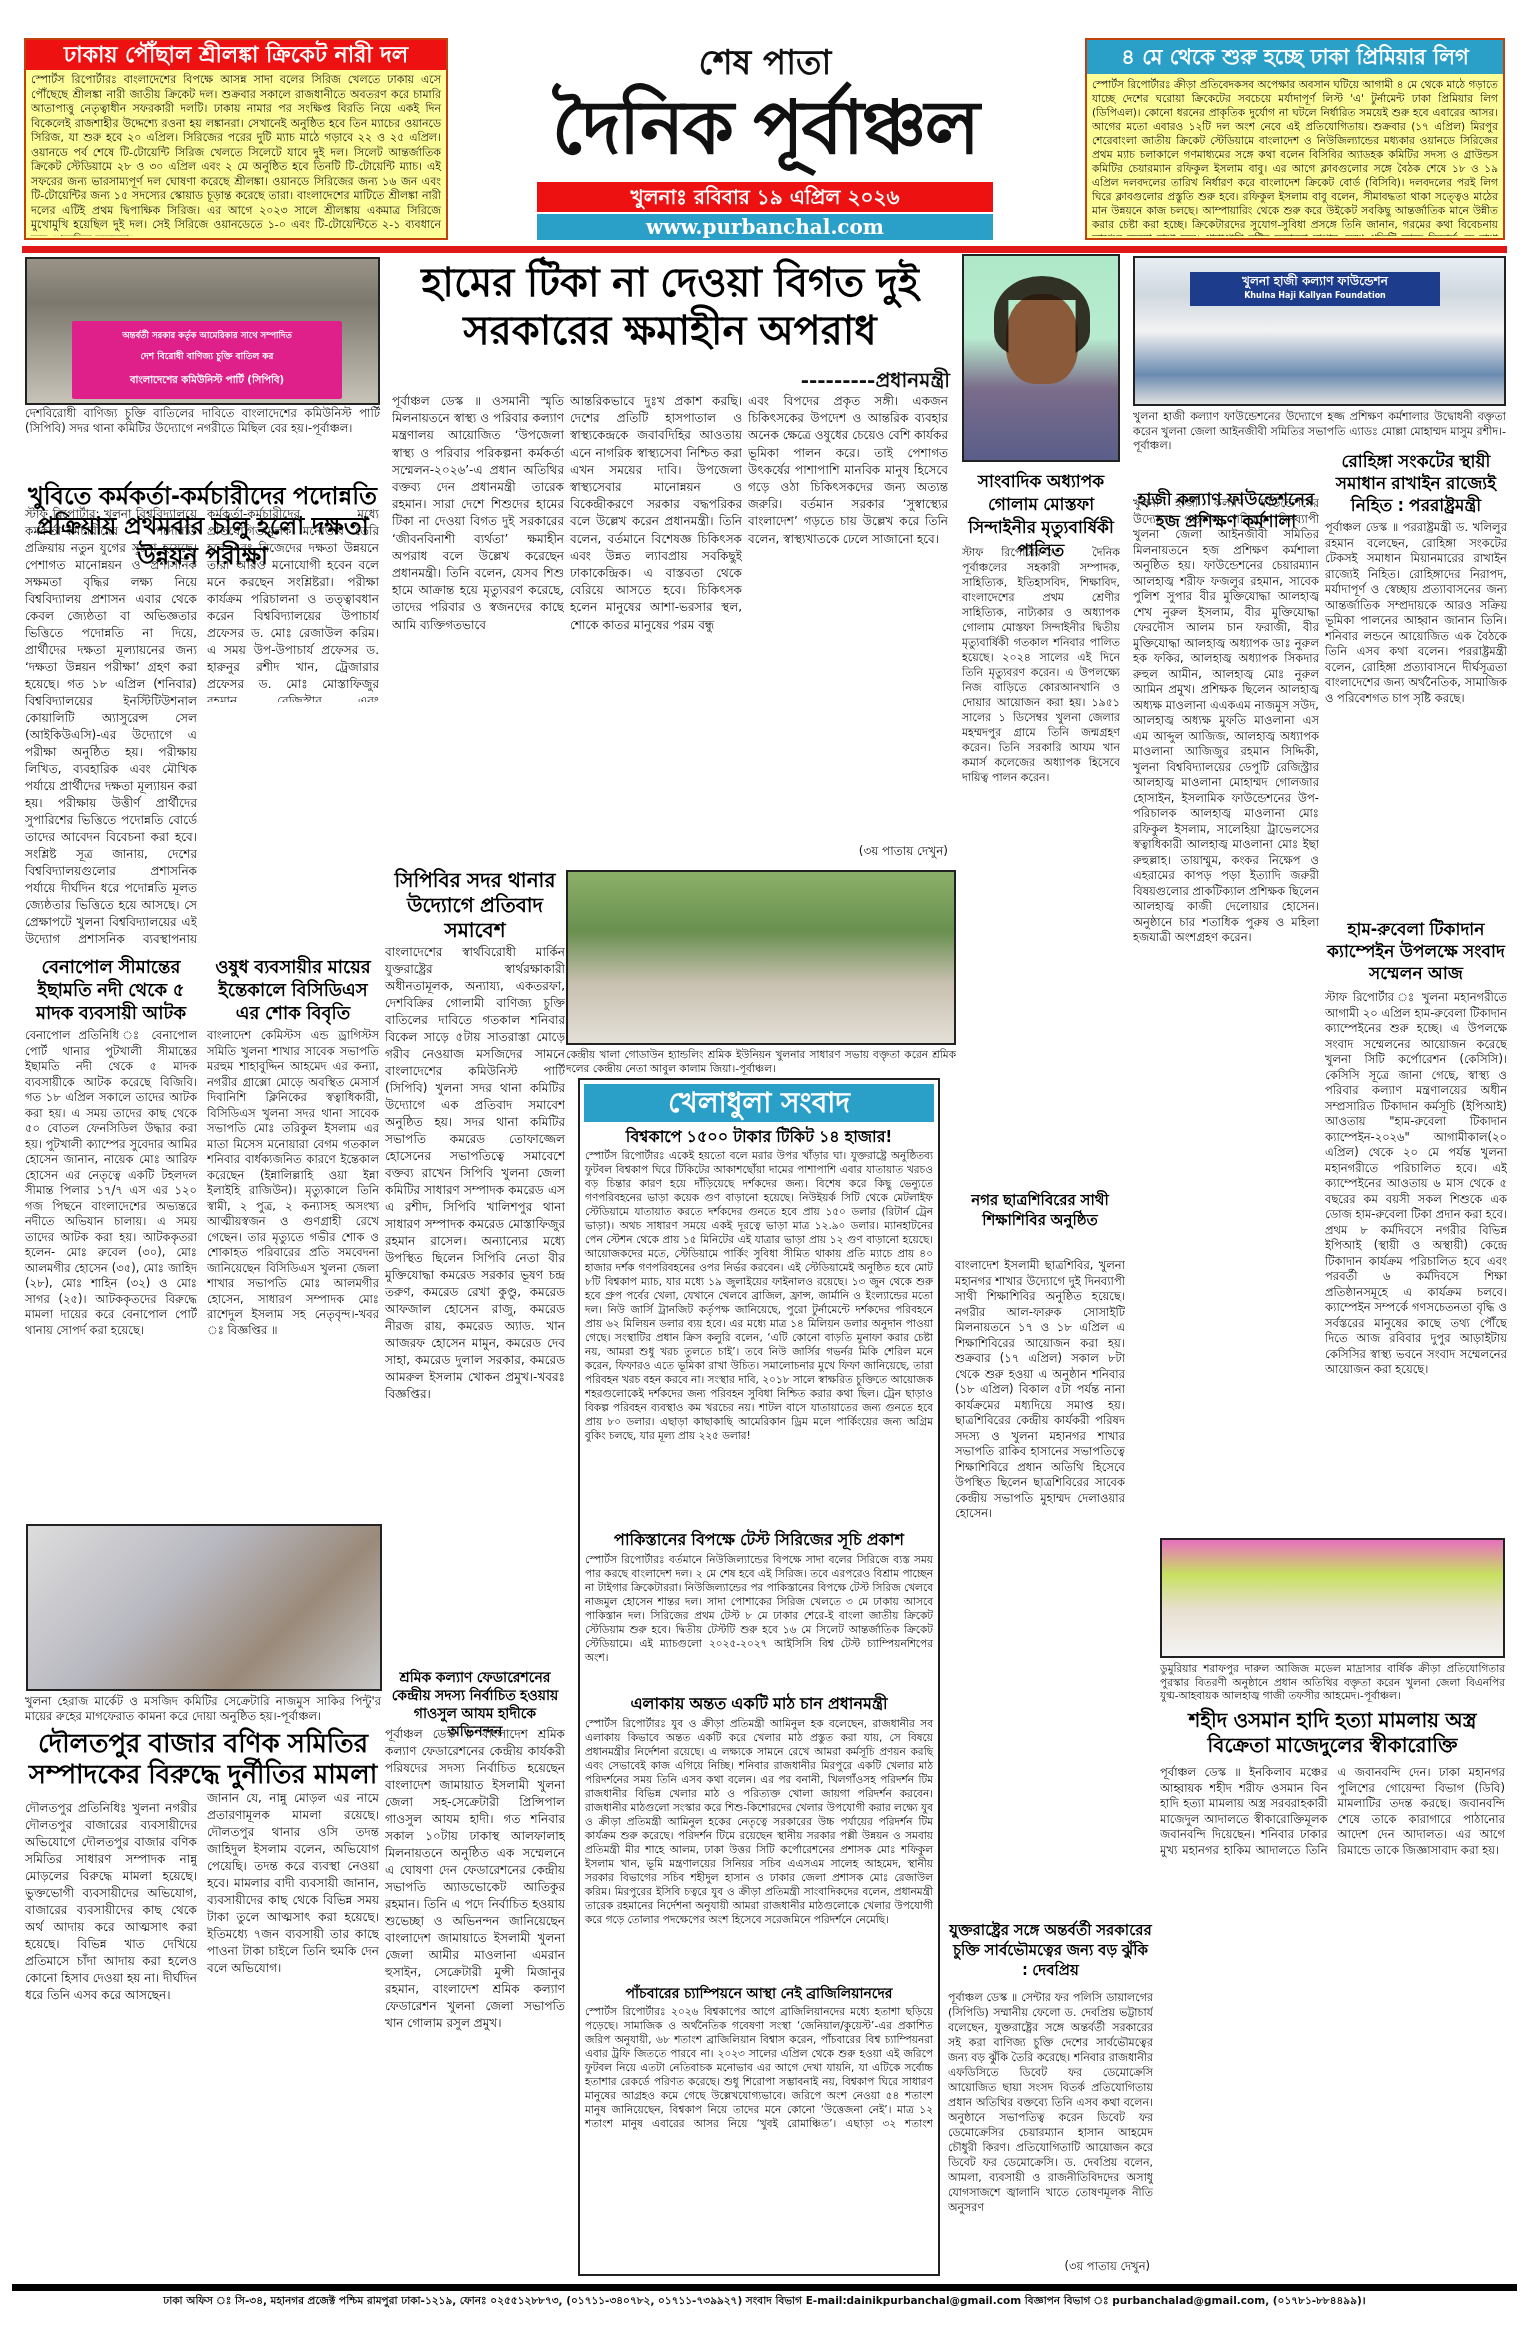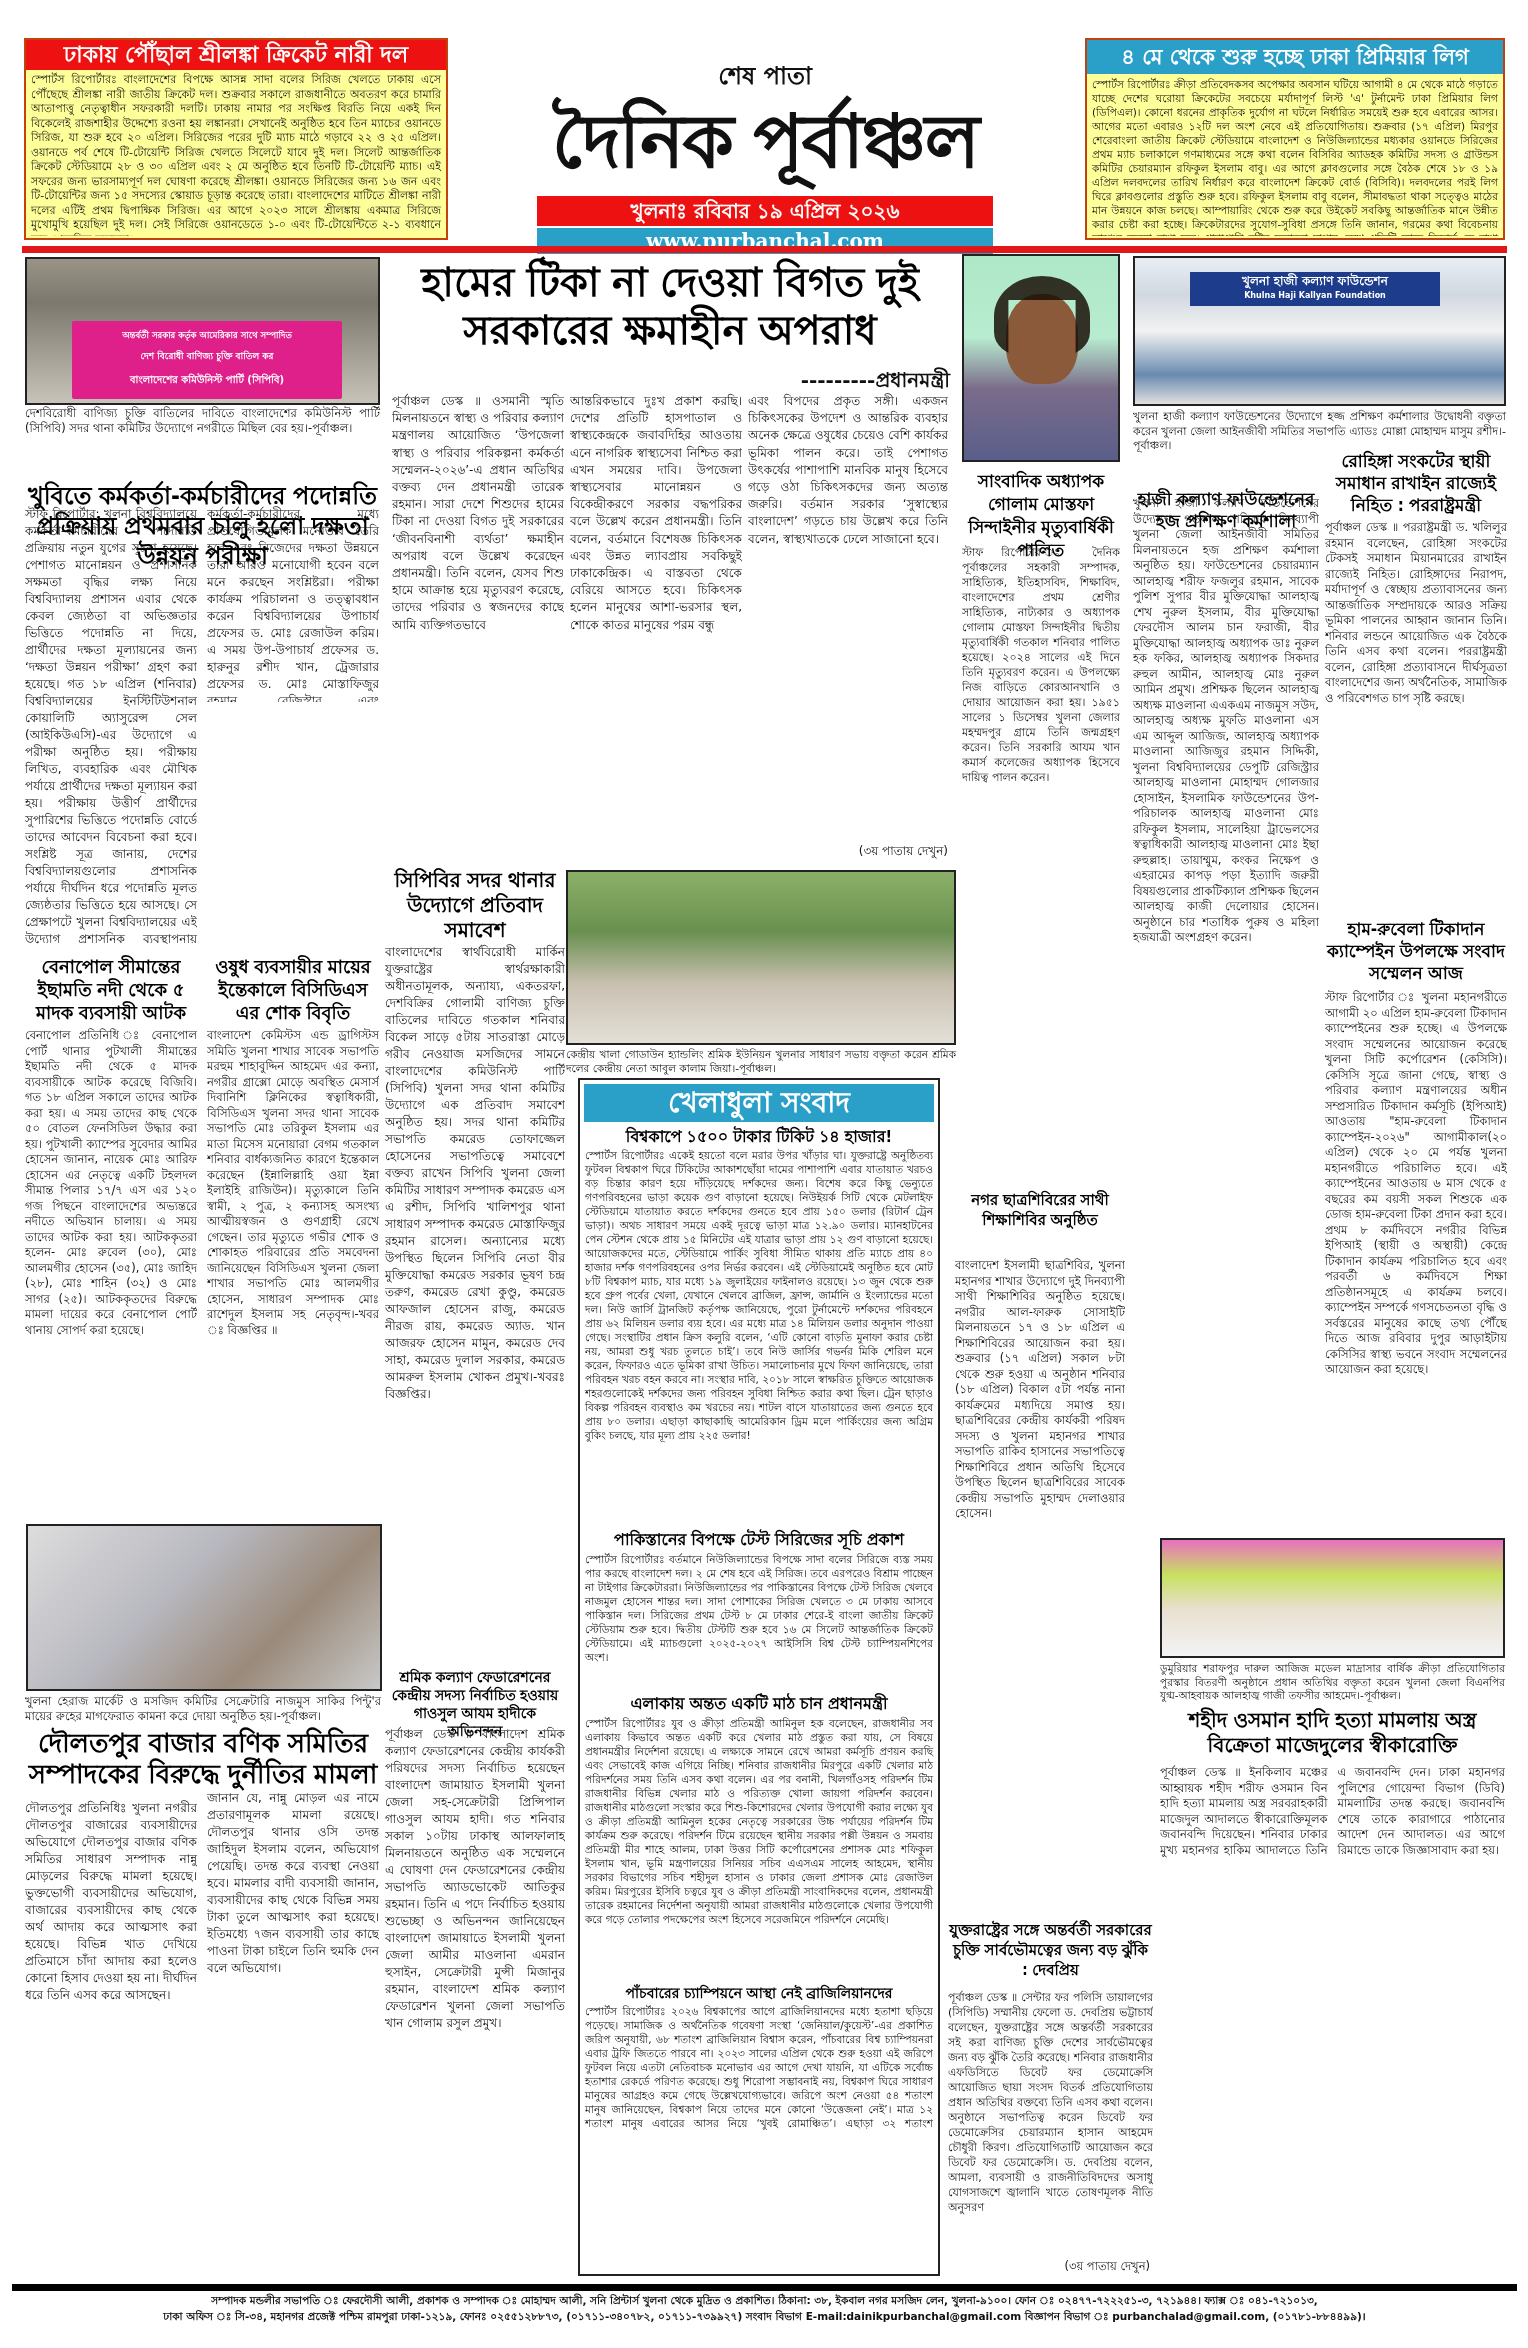--- a/index.html
+++ b/index.html
@@ -18,21 +18,21 @@
 </style>
 </head>
 <body>
 
 <div class="abs box-yellow" style="left:24px; top:38px; width:424px; height:202px;">
   <div class="red-bar" style="font-size:22px; line-height:30px; height:30px;">ঢাকায় পৌঁছাল শ্রীলঙ্কা ক্রিকেট নারী দল</div>
   <div class="txt-sm" style="padding:3px 5px; font-size:11px; line-height:14.5px; height:166px;">স্পোর্টস রিপোর্টারঃ বাংলাদেশের বিপক্ষে আসন্ন সাদা বলের সিরিজ খেলতে ঢাকায় এসে পৌঁছেছে শ্রীলঙ্কা নারী জাতীয় ক্রিকেট দল। শুক্রবার সকালে রাজধানীতে অবতরণ করে চামারি আতাপাত্তু নেতৃত্বাধীন সফরকারী দলটি। ঢাকায় নামার পর সংক্ষিপ্ত বিরতি নিয়ে একই দিন বিকেলেই রাজশাহীর উদ্দেশ্যে রওনা হয় লঙ্কানরা। সেখানেই অনুষ্ঠিত হবে তিন ম্যাচের ওয়ানডে সিরিজ, যা শুরু হবে ২০ এপ্রিল। সিরিজের পরের দুটি ম্যাচ মাঠে গড়াবে ২২ ও ২৫ এপ্রিল। ওয়ানডে পর্ব শেষে টি-টোয়েন্টি সিরিজ খেলতে সিলেটে যাবে দুই দল। সিলেট আন্তর্জাতিক ক্রিকেট স্টেডিয়ামে ২৮ ও ৩০ এপ্রিল এবং ২ মে অনুষ্ঠিত হবে তিনটি টি-টোয়েন্টি ম্যাচ। এই সফরের জন্য ভারসাম্যপূর্ণ দল ঘোষণা করেছে শ্রীলঙ্কা। ওয়ানডে সিরিজের জন্য ১৬ জন এবং টি-টোয়েন্টির জন্য ১৫ সদস্যের স্কোয়াড চূড়ান্ত করেছে তারা। বাংলাদেশের মাটিতে শ্রীলঙ্কা নারী দলের এটিই প্রথম দ্বিপাক্ষিক সিরিজ। এর আগে ২০২৩ সালে শ্রীলঙ্কায় একমাত্র সিরিজে মুখোমুখি হয়েছিল দুই দল। সেই সিরিজে ওয়ানডেতে ১-০ এবং টি-টোয়েন্টিতে ২-১ ব্যবধানে জয় পেয়েছিল লঙ্কানরা।</div>
 </div>
 
 <div class="abs" style="left:455px; top:30px; width:620px; height:210px; text-align:center;">
-  <div style="font-size:24px; font-weight:bold; line-height:44px; margin-top:24px;">শেষ পাতা</div>
+  <div style="font-size:34px; font-weight:bold; line-height:44px; margin-top:10px;">শেষ পাতা</div>
   <div style="font-size:74px; font-weight:900; line-height:86px; letter-spacing:-2px; font-family:'DejaVu Sans Condensed','DejaVu Sans',sans-serif;">দৈনিক পূর্বাঞ্চল</div>
   <div style="margin:12px auto 0; width:456px; height:30px; line-height:30px; background:#ee1111; color:#fff; font-size:20px; font-weight:bold;">খুলনাঃ রবিবার ১৯ এপ্রিল ২০২৬</div>
   <div style="margin:2px auto 0; width:456px; height:26px; line-height:26px; background:#2a9fc8; color:#fff; font-size:20px; font-weight:bold; font-family:'DejaVu Serif',serif;">www.purbanchal.com</div>
 </div>
 
 <div class="abs box-yellow" style="left:1085px; top:38px; width:420px; height:202px;">
   <div class="blue-bar" style="font-size:21px; line-height:34px; height:34px;">৪ মে থেকে শুরু হচ্ছে ঢাকা প্রিমিয়ার লিগ</div>
   <div class="txt-sm" style="padding:3px 5px; font-size:10.5px; line-height:14px; height:162px;">স্পোর্টস রিপোর্টারঃ ক্রীড়া প্রতিবেদকসব অপেক্ষার অবসান ঘটিয়ে আগামী ৪ মে থেকে মাঠে গড়াতে যাচ্ছে দেশের ঘরোয়া ক্রিকেটের সবচেয়ে মর্যাদাপূর্ণ লিস্ট 'এ' টুর্নামেন্ট ঢাকা প্রিমিয়ার লিগ (ডিপিএল)। কোনো ধরনের প্রাকৃতিক দুর্যোগ না ঘটলে নির্ধারিত সময়েই শুরু হবে এবারের আসর। আগের মতো এবারও ১২টি দল অংশ নেবে এই প্রতিযোগিতায়। শুক্রবার (১৭ এপ্রিল) মিরপুর শেরেবাংলা জাতীয় ক্রিকেট স্টেডিয়ামে বাংলাদেশ ও নিউজিল্যান্ডের মধ্যকার ওয়ানডে সিরিজের প্রথম ম্যাচ চলাকালে গণমাধ্যমের সঙ্গে কথা বলেন বিসিবির অ্যাডহক কমিটির সদস্য ও গ্রাউন্ডস কমিটির চেয়ারম্যান রফিকুল ইসলাম বাবু। এর আগে ক্লাবগুলোর সঙ্গে বৈঠক শেষে ১৮ ও ১৯ এপ্রিল দলবদলের তারিখ নির্ধারণ করে বাংলাদেশ ক্রিকেট বোর্ড (বিসিবি)। দলবদলের পরই লিগ ঘিরে ক্লাবগুলোর প্রস্তুতি শুরু হবে। রফিকুল ইসলাম বাবু বলেন, সীমাবদ্ধতা থাকা সত্ত্বেও মাঠের মান উন্নয়নে কাজ চলছে। আম্পায়ারিং থেকে শুরু করে উইকেট সবকিছু আন্তর্জাতিক মানে উন্নীত করার চেষ্টা করা হচ্ছে। ক্রিকেটারদের সুযোগ-সুবিধা প্রসঙ্গে তিনি জানান, গরমের কথা বিবেচনায় লাঞ্চের ব্যবস্থা রাখা হবে। পাশাপাশি বৃষ্টির সম্ভাবনা মাথায় রেখে প্রতিটি ম্যাচে রিজার্ভ ডে রাখা হয়েছে।</div>
 </div>
 
@@ -127,15 +127,14 @@
 
 <div class="abs hl" style="left:1160px; top:1708px; width:345px; font-size:20px; line-height:25px;">শহীদ ওসমান হাদি হত্যা মামলায় অস্ত্র বিক্রেতা মাজেদুলের স্বীকারোক্তি</div>
 <div class="abs txt" style="left:1160px; top:1765px; width:345px; height:505px; font-size:11.5px; line-height:15.5px; column-count:2; column-gap:10px;">পূর্বাঞ্চল ডেস্ক ॥ ইনকিলাব মঞ্চের আহ্বায়ক শহীদ শরীফ ওসমান বিন হাদি হত্যা মামলায় অস্ত্র সরবরাহকারী মাজেদুল আদালতে স্বীকারোক্তিমূলক জবানবন্দি দিয়েছেন। শনিবার ঢাকার মুখ্য মহানগর হাকিম আদালতে তিনি এ জবানবন্দি দেন। ঢাকা মহানগর পুলিশের গোয়েন্দা বিভাগ (ডিবি) মামলাটির তদন্ত করছে। জবানবন্দি শেষে তাকে কারাগারে পাঠানোর আদেশ দেন আদালত। এর আগে রিমান্ডে তাকে জিজ্ঞাসাবাদ করা হয়।</div>
 
 <div class="abs hl" style="left:948px; top:1920px; width:205px; font-size:15px; line-height:20px;">যুক্তরাষ্ট্রের সঙ্গে অন্তর্বর্তী সরকারের চুক্তি সার্বভৌমত্বের জন্য বড় ঝুঁকি : দেবপ্রিয়</div>
 <div class="abs txt" style="left:948px; top:1990px; width:205px; height:268px; font-size:11px; line-height:15px;">পূর্বাঞ্চল ডেস্ক ॥ সেন্টার ফর পলিসি ডায়ালগের (সিপিডি) সম্মানীয় ফেলো ড. দেবপ্রিয় ভট্টাচার্য বলেছেন, যুক্তরাষ্ট্রের সঙ্গে অন্তর্বর্তী সরকারের সই করা বাণিজ্য চুক্তি দেশের সার্বভৌমত্বের জন্য বড় ঝুঁকি তৈরি করেছে। শনিবার রাজধানীর এফডিসিতে ডিবেট ফর ডেমোক্রেসি আয়োজিত ছায়া সংসদ বিতর্ক প্রতিযোগিতায় প্রধান অতিথির বক্তব্যে তিনি এসব কথা বলেন। অনুষ্ঠানে সভাপতিত্ব করেন ডিবেট ফর ডেমোক্রেসির চেয়ারম্যান হাসান আহমেদ চৌধুরী কিরণ। প্রতিযোগিতাটি আয়োজন করে ডিবেট ফর ডেমোক্রেসি। ড. দেবপ্রিয় বলেন, আমলা, ব্যবসায়ী ও রাজনীতিবিদদের অসাধু যোগসাজশে জ্বালানি খাতে তোষণমূলক নীতি অনুসরণ</div>
 <div class="abs" style="left:990px; top:2258px; width:160px; text-align:right; font-size:11.5px;">(৩য় পাতায় দেখুন)</div>
 
 <div class="abs" style="left:12px; top:2284px; width:1505px; height:7px; background:#000;"></div>
 <div class="abs" style="left:12px; top:2292px; width:1505px; text-align:center; font-size:10.5px; line-height:16px; font-weight:bold;">
-  <div>সম্পাদক মন্ডলীর সভাপতি ঃ ফেরদৌসী আলী, প্রকাশক ও সম্পাদক ঃ মোহাম্মদ আলী, সনি প্রিন্টার্স খুলনা থেকে মুদ্রিত ও প্রকাশিত। ঠিকানা: ৩৮, ইকবাল নগর মসজিদ লেন, খুলনা-৯১০০। ফোন ঃ ০২৪৭৭-৭২২২৫১-৩, ৭২১৯৪৪। ফ্যাক্স ঃ ০৪১-৭২১০১৩,</div>
   <div>ঢাকা অফিস ঃ সি-৩৪, মহানগর প্রজেক্ট পশ্চিম রামপুরা ঢাকা-১২১৯, ফোনঃ ০২৫৫১২৮৮৭৩, (০১৭১১-৩৪০৭৮২, ০১৭১১-৭৩৯৯২৭) সংবাদ বিভাগ E-mail:dainikpurbanchal@gmail.com বিজ্ঞাপন বিভাগ ঃ purbanchalad@gmail.com, (০১৭৮১-৮৮৪৪৯৯)।</div>
 </div>
 
 </body></html>

